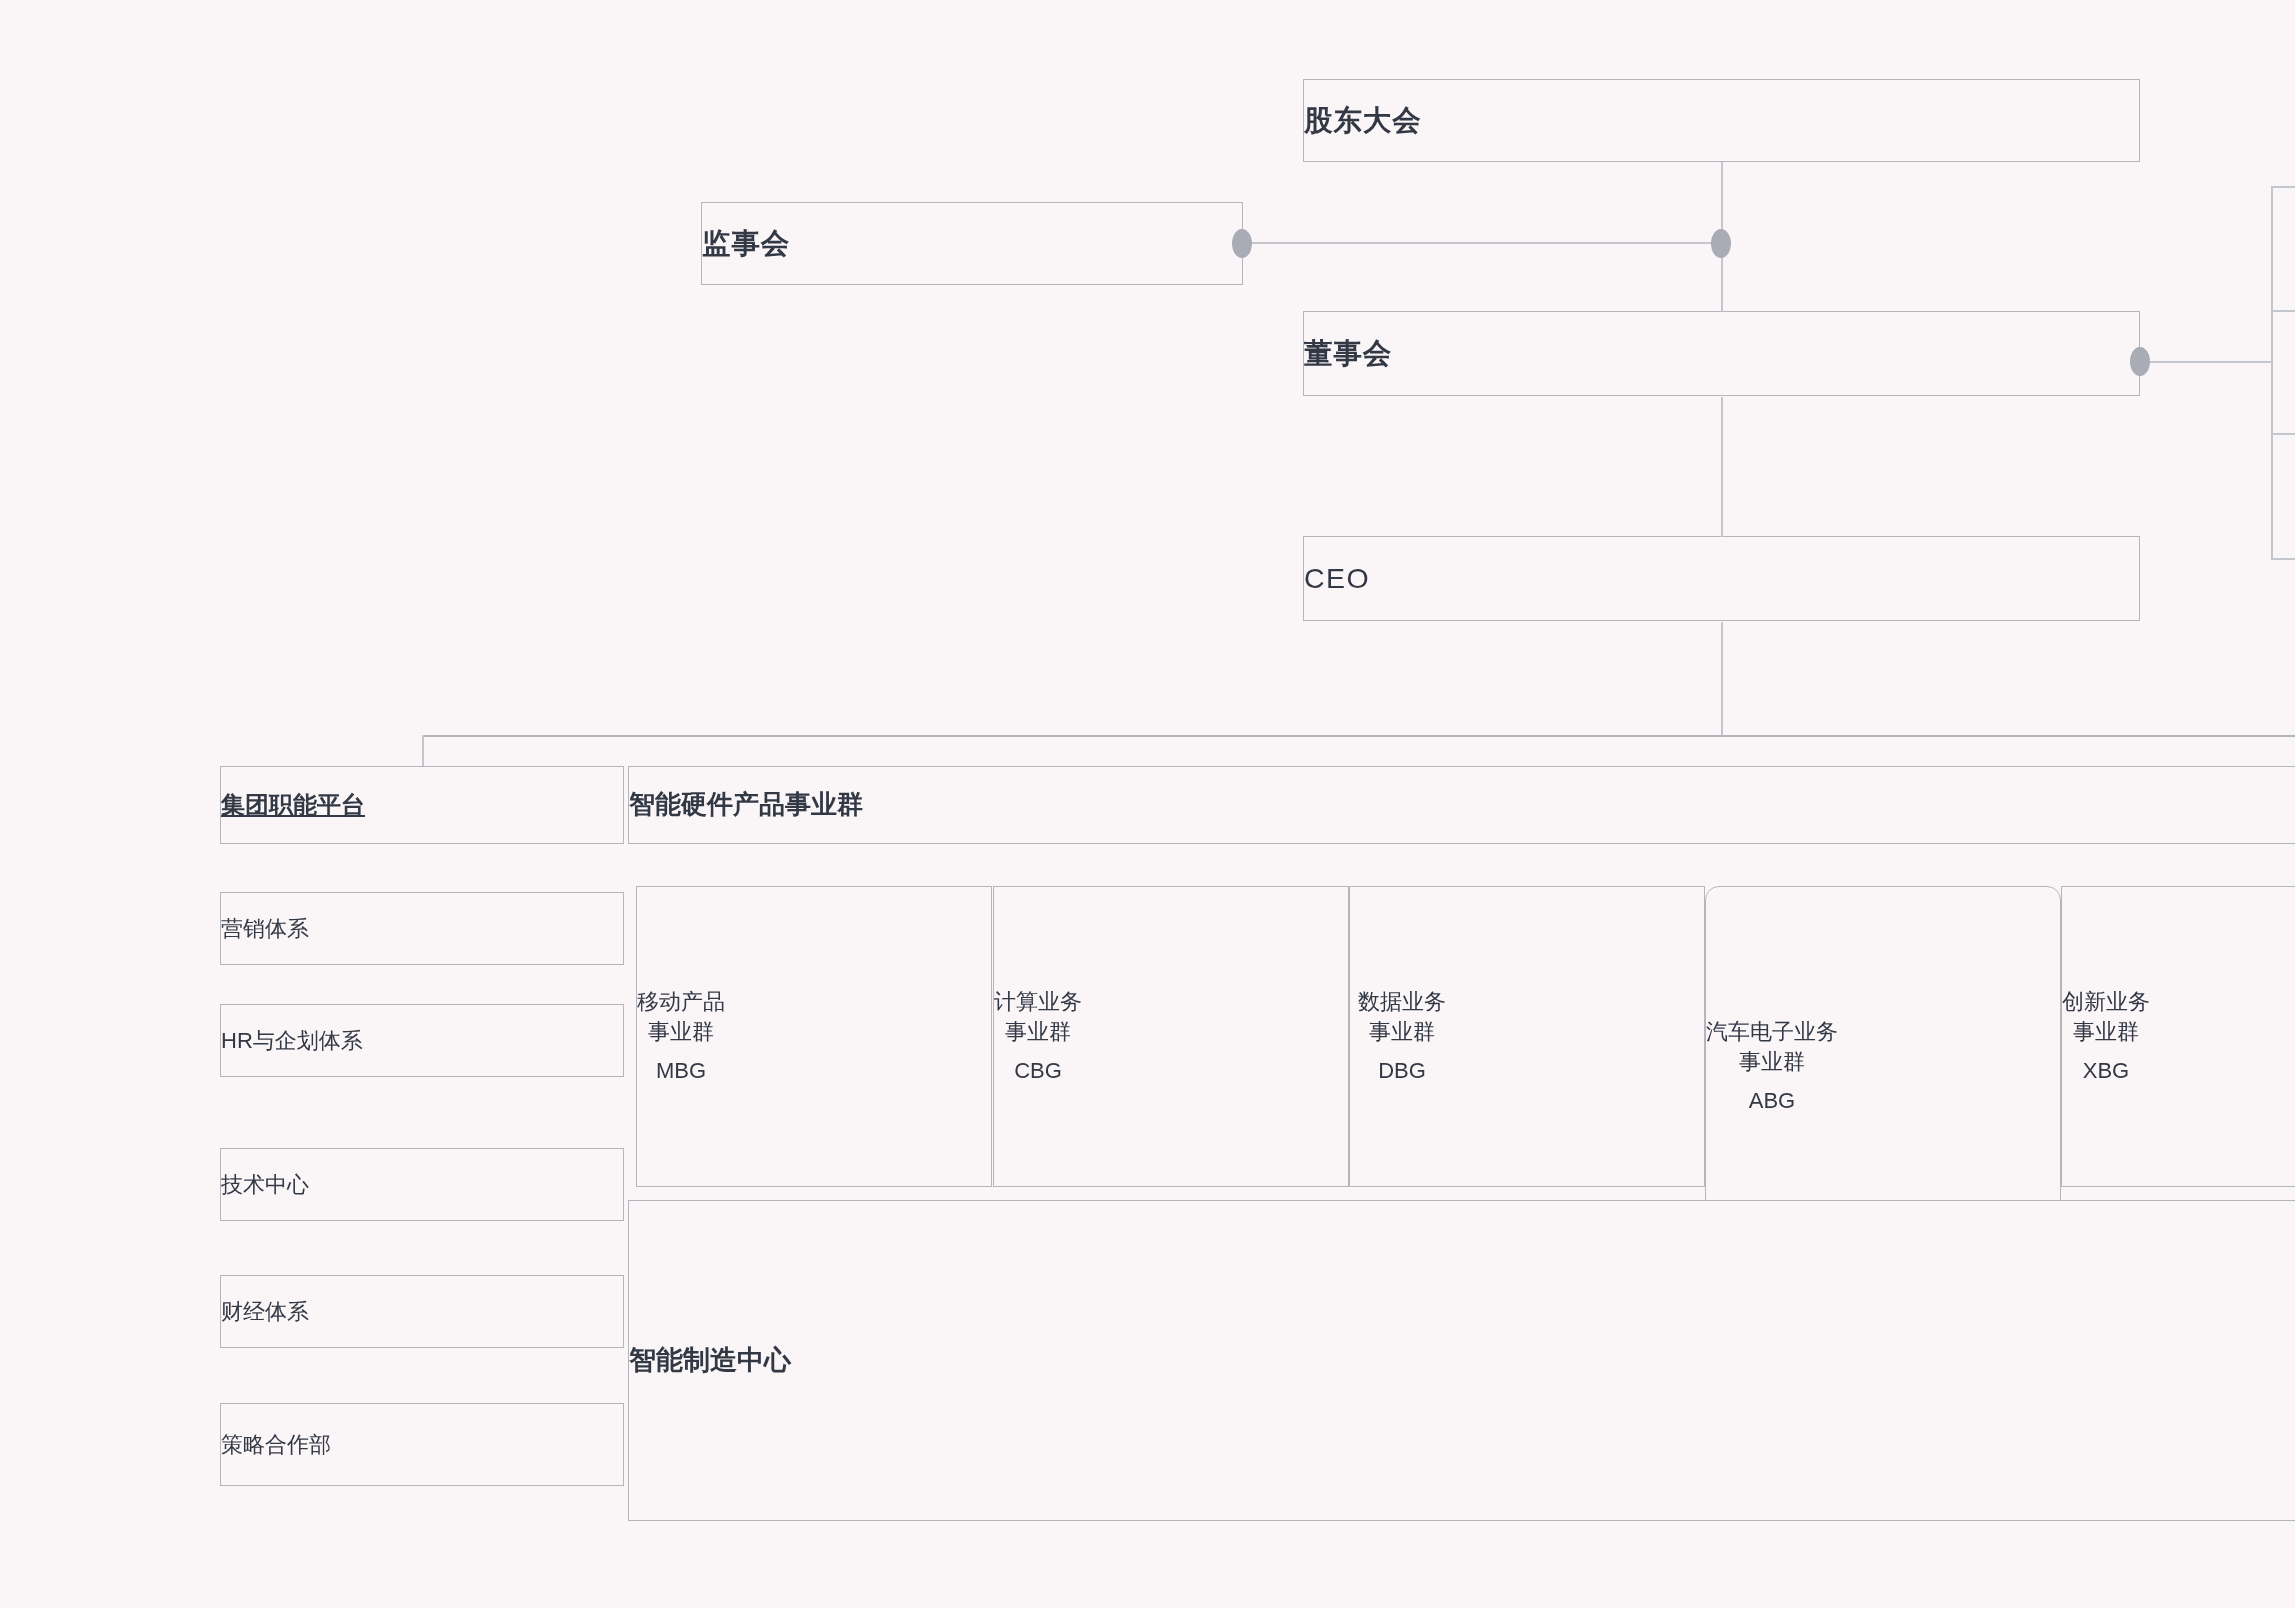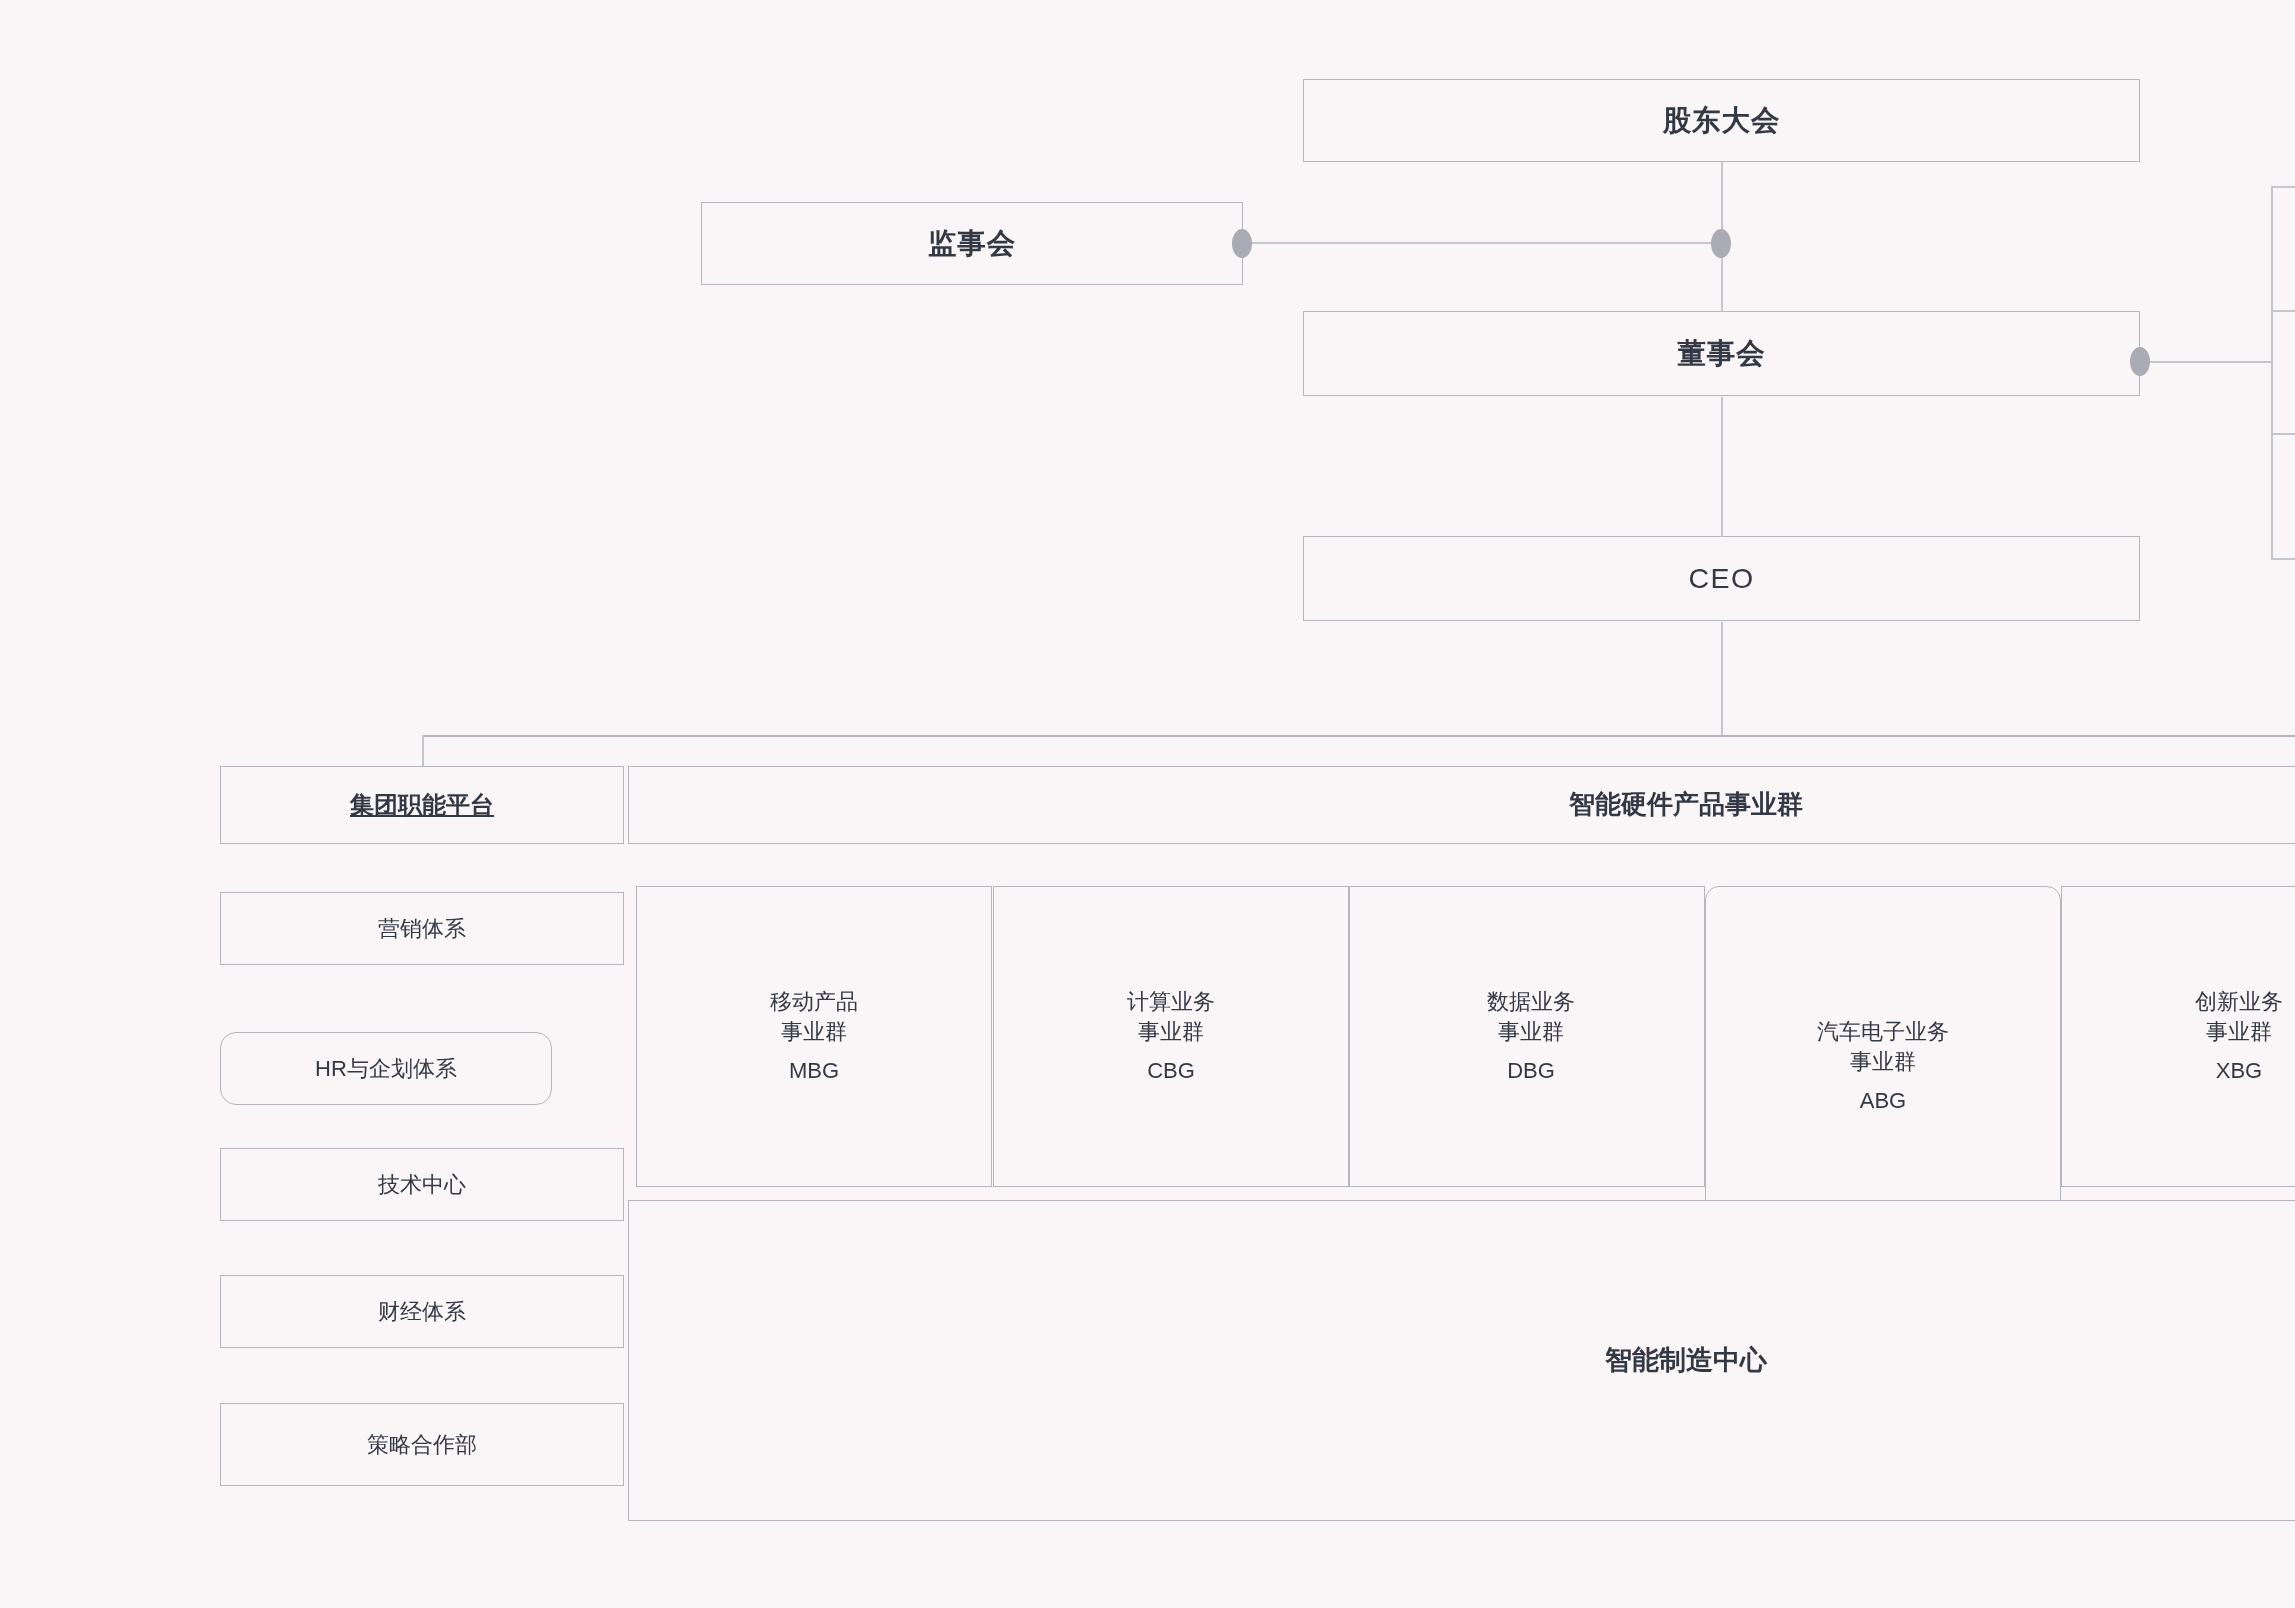--- a/index.html
+++ b/index.html
@@ -13,21 +13,21 @@
   #chart{position:relative;width:3673px;height:1609px;}
 
   
   .box{
     position:absolute;
     box-sizing:border-box;
     background:#faf6f7;
     border:1.8px solid #b3b6bd;
     display:flex;
     align-items:center;
-    justify-content:center;
+    justify-content:flex-start;
     text-align:center;
     line-height:1.35;
   }
   .box .lbl{display:block;}
 
   
   .t-top      {font-size:28.5px;font-weight:bold;letter-spacing:0.9px;}
   .t-ceo      {font-size:28.5px;font-weight:normal;letter-spacing:1.4px;}
   .t-head     {font-size:24px;font-weight:bold;text-decoration:underline;}
   .t-mid-head {font-size:26px;font-weight:bold;}
@@ -92,21 +92,21 @@
   <div class="ln h" style="left:422px;top:735px;width:2693px;"></div>
   <div class="ln v thin" style="left:422px;top:735px;height:32px;"></div>
 
   <div class="box t-head" style="left:220px;top:766px;width:404px;height:78px;">
     <span class="lbl">集团职能平台</span>
   </div>
 
   <div class="box t-item" style="left:220px;top:892px;width:404px;height:73px;">
     <span class="lbl">营销体系</span>
   </div>
-  <div class="box t-item" style="left:220px;top:1032px;width:332px;height:73px;border-radius:16px;">
+  <div class="box t-item" style="left:220px;top:1004px;width:404px;height:73px;">
     <span class="lbl">HR与企划体系</span>
   </div>
   <div class="box t-item" style="left:220px;top:1148px;width:404px;height:73px;">
     <span class="lbl">技术中心</span>
   </div>
   <div class="box t-item" style="left:220px;top:1275px;width:404px;height:73px;">
     <span class="lbl">财经体系</span>
   </div>
   <div class="box t-item" style="left:220px;top:1403px;width:404px;height:83px;">
     <span class="lbl">策略合作部</span>

